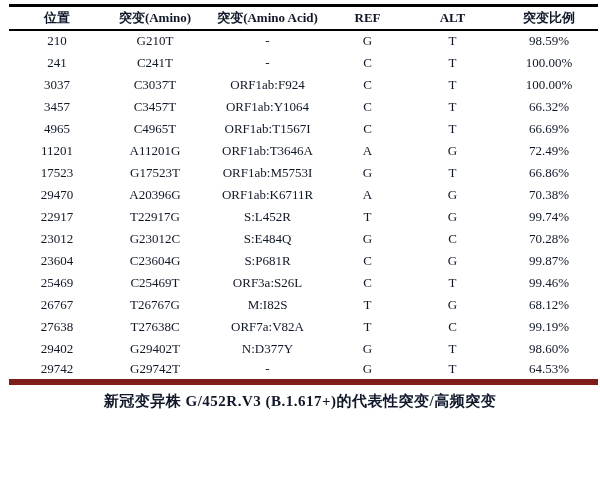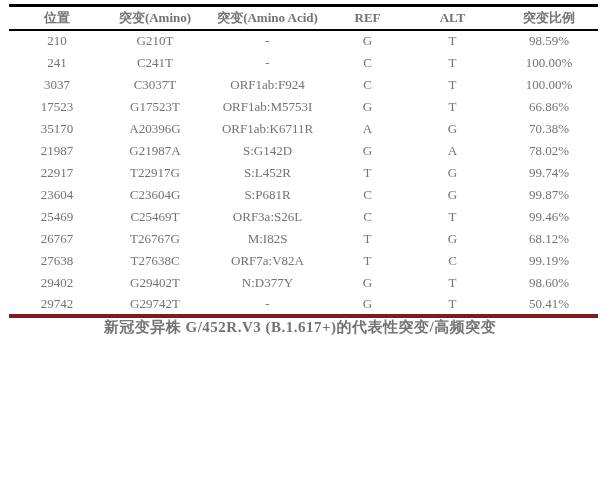--- a/index.html
+++ b/index.html
@@ -2,21 +2,21 @@
 <html><head>
 <meta charset="utf-8">
 <style>
   * { margin: 0; padding: 0; box-sizing: border-box; }
   html, body { background: #ffffff; }
   .page {
     position: relative;
     width: 600px;
     height: 502px;
     background: #ffffff;
-    color: #737373;
+    color: #0f172a;
     font-family: "Liberation Serif", "DejaVu Serif", serif;
     overflow: hidden;
   }
   table.mut-table {
     border-collapse: collapse;
     table-layout: fixed;
     width: 589px;
     margin-left: 9px;
     margin-top: 4px;
     border-top: 3px solid #000000;
@@ -34,23 +34,24 @@
   table.mut-table tbody td {
     height: 22px;
     font-size: 13px;
     font-weight: normal;
     text-align: center;
     vertical-align: middle;
     white-space: nowrap;
     overflow: hidden;
   }
   table.mut-table tbody tr:last-child td {
-    border-bottom: 4px solid #7f1d1d;
+    border-bottom: 6px solid #7f1d1d;
   }
   .caption {
+    margin-top: 7px;
     width: 600px;
     text-align: center;
     font-size: 15px;
     font-weight: bold;
     letter-spacing: 0.5px;
   }
 </style>
 </head>
 <body>
 
@@ -93,52 +94,76 @@
         </tr>
         <tr>
           <td>3037</td>
           <td>C3037T</td>
           <td>ORF1ab:F924</td>
           <td>C</td>
           <td>T</td>
           <td>100.00%</td>
         </tr>
         <tr>
+          <td>3457</td>
+          <td>C3457T</td>
+          <td>ORF1ab:Y1064</td>
+          <td>C</td>
+          <td>T</td>
+          <td>66.32%</td>
+        </tr>
+        <tr>
+          <td>4965</td>
+          <td>C4965T</td>
+          <td>ORF1ab:T1567I</td>
+          <td>C</td>
+          <td>T</td>
+          <td>66.69%</td>
+        </tr>
+        <tr>
+          <td>11201</td>
+          <td>A11201G</td>
+          <td>ORF1ab:T3646A</td>
+          <td>A</td>
+          <td>G</td>
+          <td>72.49%</td>
+        </tr>
+        <tr>
           <td>17523</td>
           <td>G17523T</td>
           <td>ORF1ab:M5753I</td>
           <td>G</td>
           <td>T</td>
           <td>66.86%</td>
         </tr>
         <tr>
-          <td>35170</td>
+          <td>29470</td>
           <td>A20396G</td>
           <td>ORF1ab:K6711R</td>
           <td>A</td>
           <td>G</td>
           <td>70.38%</td>
         </tr>
         <tr>
-          <td>21987</td>
-          <td>G21987A</td>
-          <td>S:G142D</td>
-          <td>G</td>
-          <td>A</td>
-          <td>78.02%</td>
-        </tr>
-        <tr>
           <td>22917</td>
           <td>T22917G</td>
           <td>S:L452R</td>
           <td>T</td>
           <td>G</td>
           <td>99.74%</td>
         </tr>
         <tr>
+          <td>23012</td>
+          <td>G23012C</td>
+          <td>S:E484Q</td>
+          <td>G</td>
+          <td>C</td>
+          <td>70.28%</td>
+        </tr>
+        <tr>
           <td>23604</td>
           <td>C23604G</td>
           <td>S:P681R</td>
           <td>C</td>
           <td>G</td>
           <td>99.87%</td>
         </tr>
         <tr>
           <td>25469</td>
           <td>C25469T</td>
@@ -170,19 +195,19 @@
           <td>G</td>
           <td>T</td>
           <td>98.60%</td>
         </tr>
         <tr>
           <td>29742</td>
           <td>G29742T</td>
           <td>-</td>
           <td>G</td>
           <td>T</td>
-          <td>50.41%</td>
+          <td>64.53%</td>
         </tr>
       </tbody>
   </table>
 
   <div class="caption">新冠变异株 G/452R.V3 (B.1.617+)的代表性突变/高频突变</div>
 </div>
 
 </body></html>

